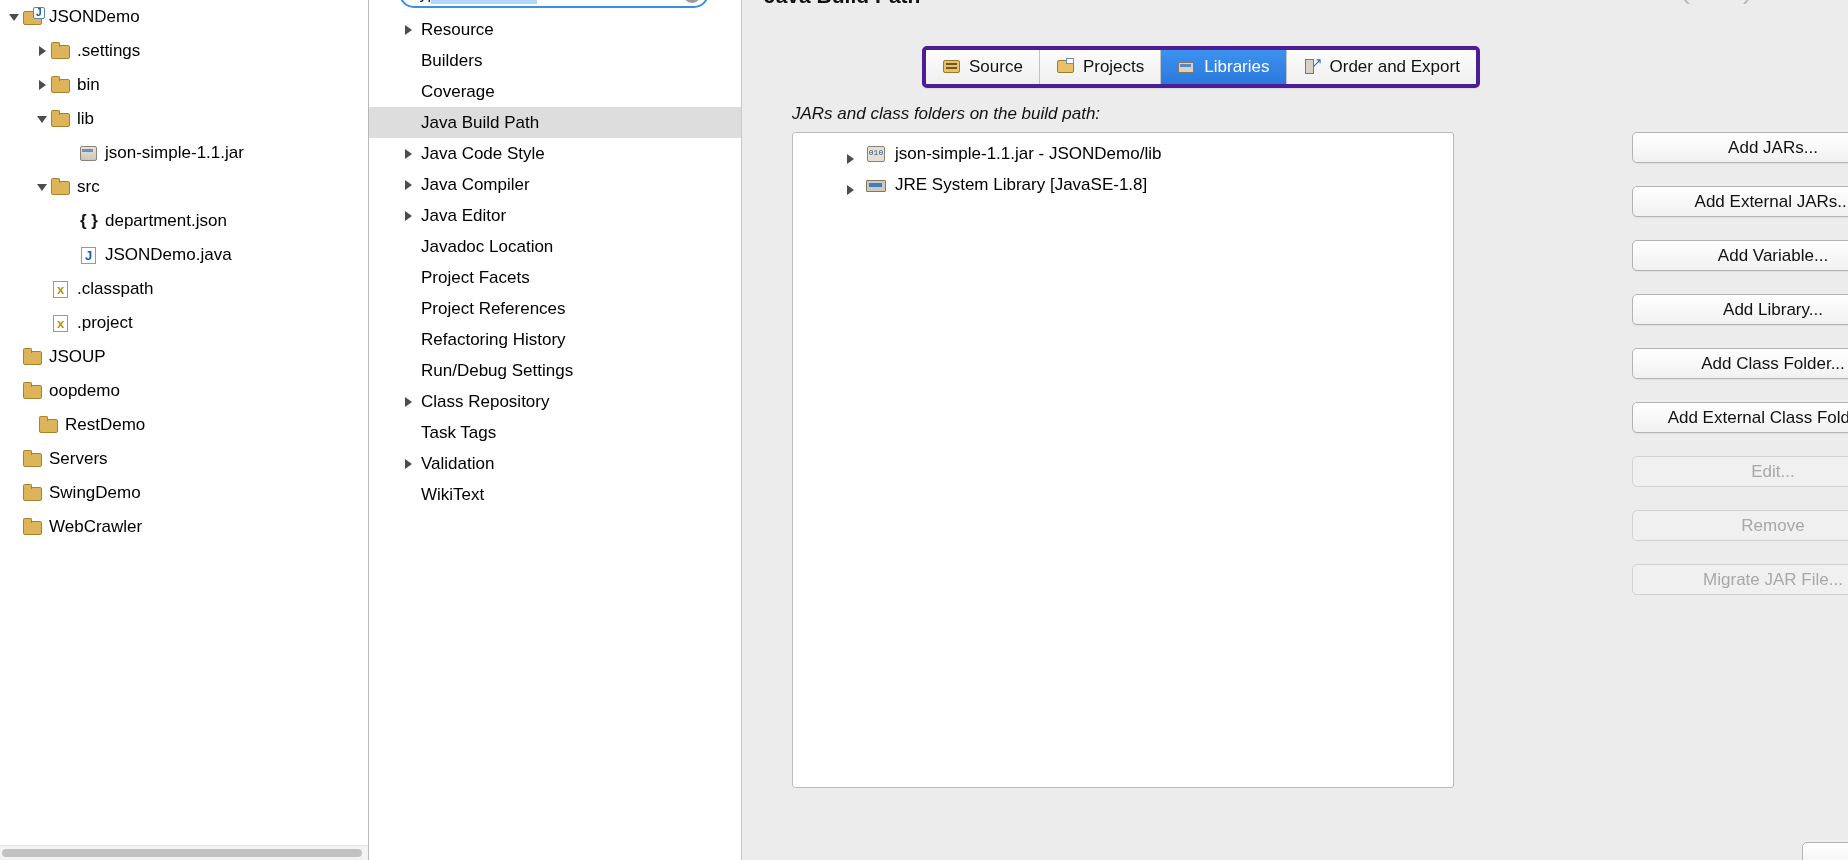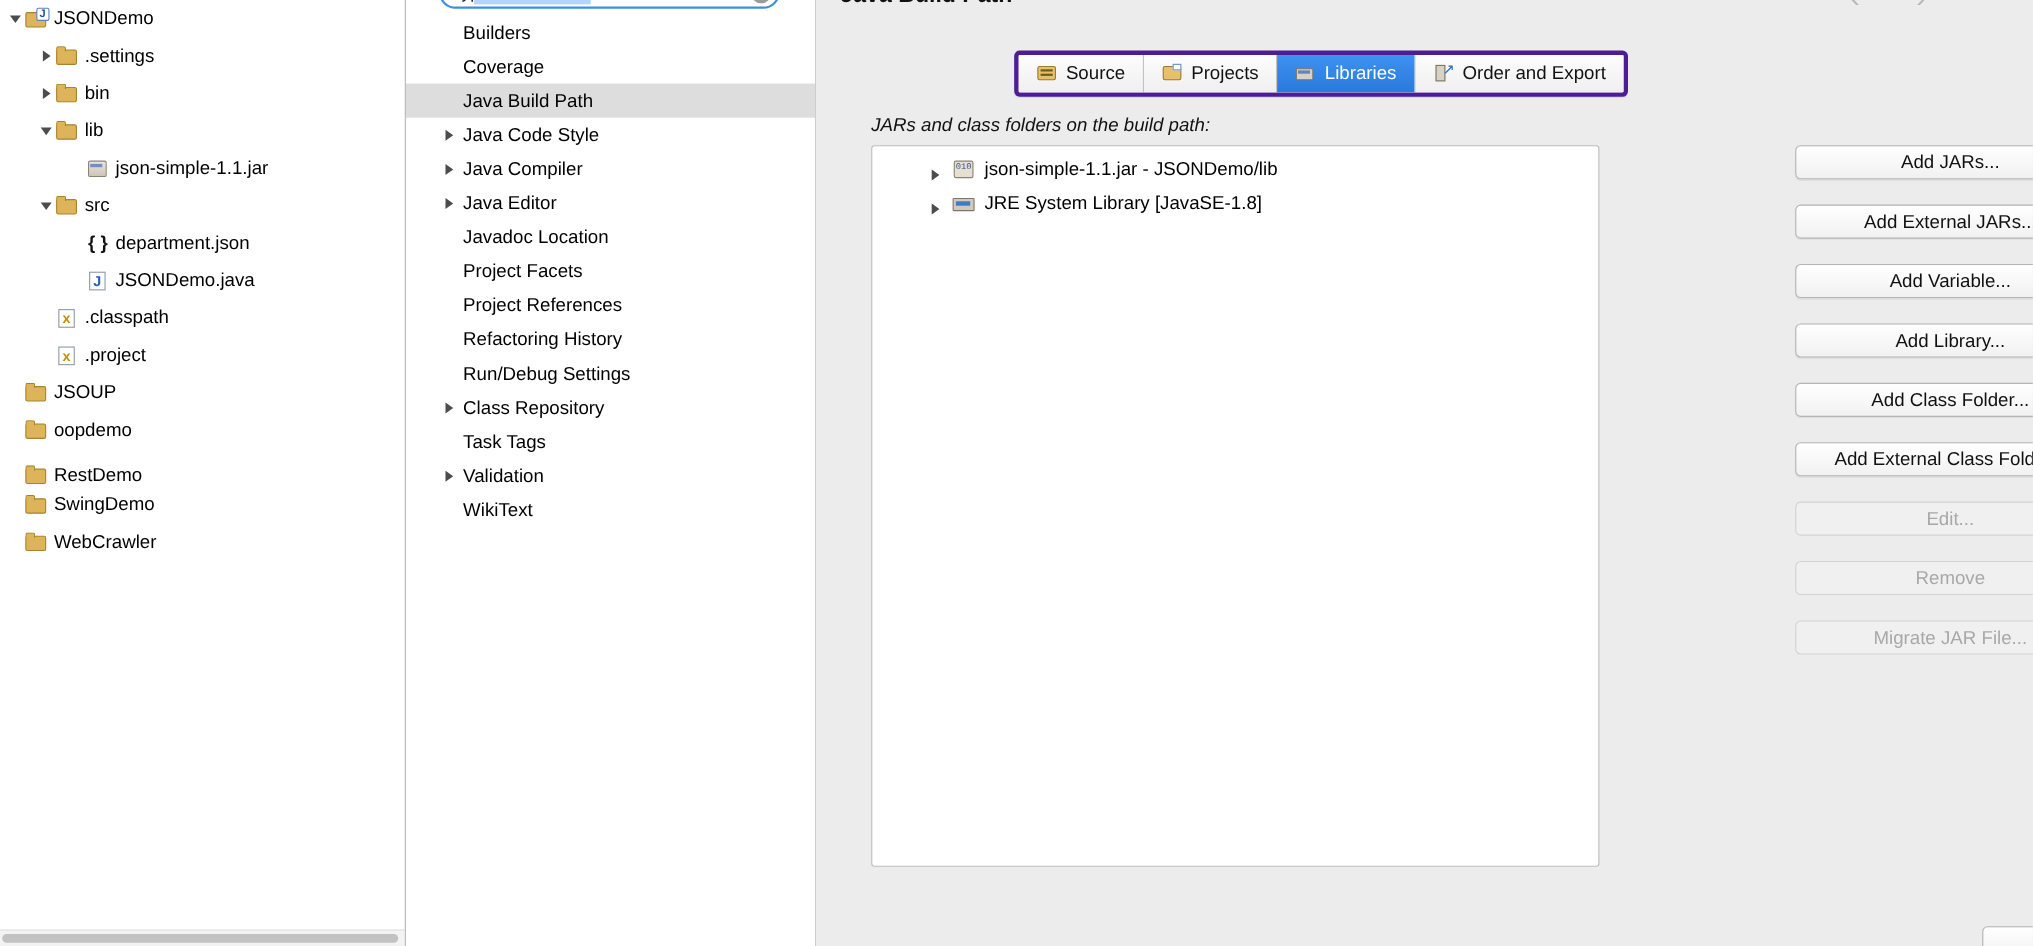--- a/index.html
+++ b/index.html
@@ -598,24 +598,29 @@
         <div class="tree-row" style="padding-left: 6px;">
           <span class="twisty "></span>
           <span class="ico folder"></span>
           <span>JSOUP</span>
         </div>
         <div class="tree-row" style="padding-left: 6px;">
           <span class="twisty "></span>
           <span class="ico folder"></span>
           <span>oopdemo</span>
         </div>
-        <div class="tree-row" style="padding-left: 6px; align-items: flex-end;">
+        <div class="tree-row" style="padding-left: 22px;">
           <span class="twisty "></span>
           <span class="ico folder"></span>
           <span>RestDemo</span>
+        </div>
+        <div class="tree-row" style="padding-left: 6px;">
+          <span class="twisty "></span>
+          <span class="ico folder"></span>
+          <span>Servers</span>
         </div>
         <div class="tree-row" style="padding-left: 6px;">
           <span class="twisty "></span>
           <span class="ico folder"></span>
           <span>SwingDemo</span>
         </div>
         <div class="tree-row" style="padding-left: 6px;">
           <span class="twisty "></span>
           <span class="ico folder"></span>
           <span>WebCrawler</span>
@@ -628,20 +633,24 @@
 
   <div class="prefs">
 
     <div class="prefs-nav">
       <div class="filter-box">
         <div class="sel"></div>
         <div class="txt">type filter text</div>
         <div class="clear">×</div>
       </div>
       <div class="nav-list" id="nav-list">
+          <div class="nav-row">
+            <span class="nav-arrow has"></span>
+            <span>Resource</span>
+          </div>
           <div class="nav-row">
             <span class="nav-arrow"></span>
             <span>Builders</span>
           </div>
           <div class="nav-row">
             <span class="nav-arrow"></span>
             <span>Coverage</span>
           </div>
           <div class="nav-row selected">
             <span class="nav-arrow"></span>

